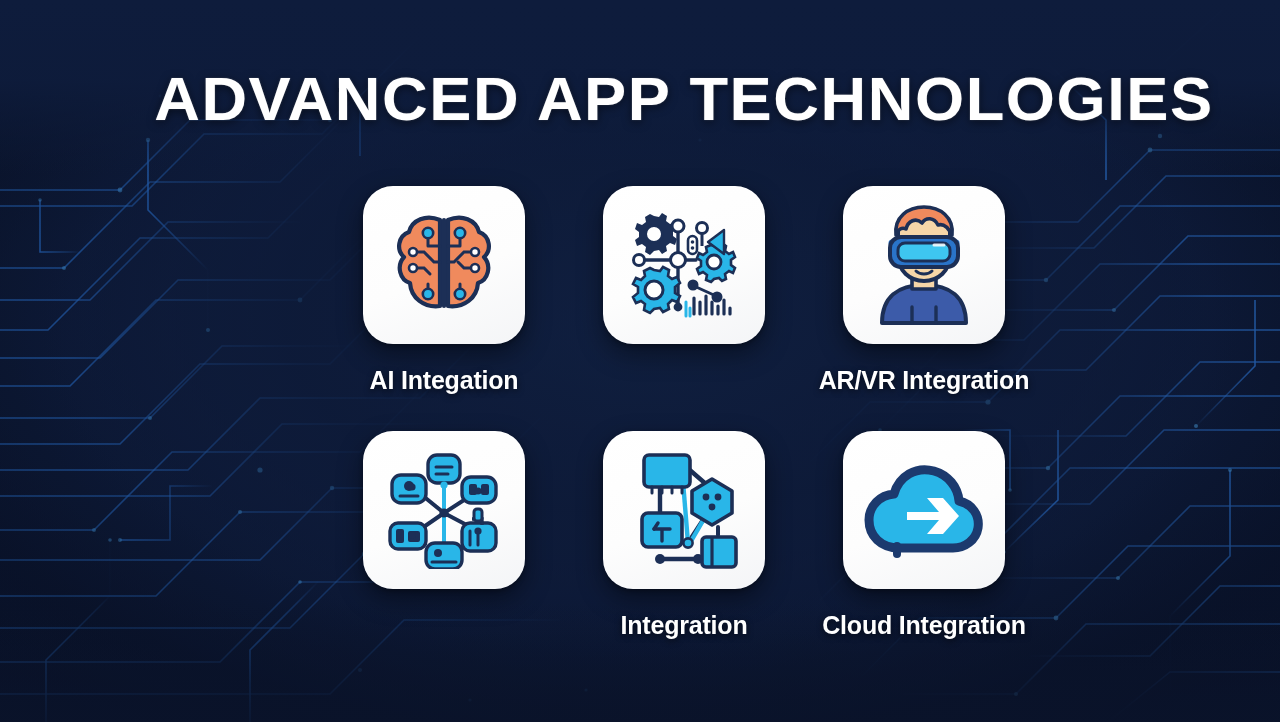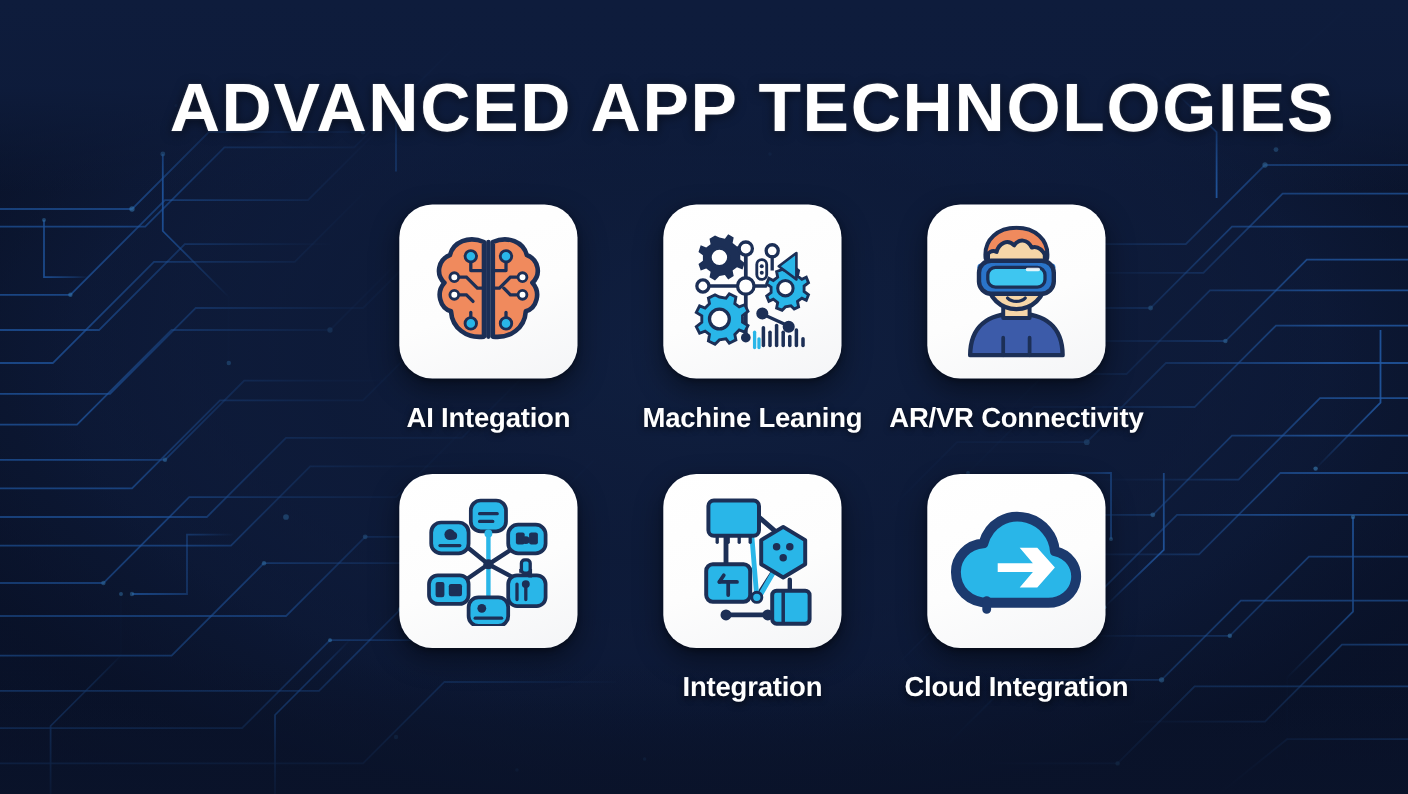--- a/index.html
+++ b/index.html
@@ -341,21 +341,20 @@
                 <path d="M98 108 V94"></path>
                 <path d="M104 108 V102"></path>
               </g>
               <g stroke="#29b6e8" stroke-width="3" stroke-linecap="round">
                 <path d="M60 110 V96"></path>
                 <path d="M64 110 V102"></path>
               </g>
             </svg>
           </span>
         </div>
-        <div class="tile-label">Machine Leaning</div>
       </div>
 
       <div class="tile">
         <div class="card">
           <span>
             <svg width="112" height="120" viewBox="0 0 112 120">
 
               <path d="M14 118 C14 92 30 80 56 80 C82 80 98 92 98 118 Z" fill="#3c5ba9" stroke="#1c2f56" stroke-width="4" stroke-linejoin="round"></path>
               <path d="M44 118 V102 M68 118 V102" stroke="#1c2f56" stroke-width="3.4" fill="none" stroke-linecap="round"></path>
 
@@ -368,21 +367,21 @@
               <path d="M24 38 H88" stroke="#2a74c9" stroke-width="7" stroke-linecap="round" fill="none"></path>
 
               <rect x="22" y="32" width="68" height="30" rx="11" fill="#2a74c9" stroke="#1c2f56" stroke-width="4"></rect>
               <rect x="30" y="38" width="52" height="18" rx="7" fill="#3ec6f0" stroke="#1c2f56" stroke-width="3"></rect>
               <path d="M66 40 L76 40" stroke="#ffffff" stroke-width="3" stroke-linecap="round" opacity="0.85"></path>
 
               <path d="M48 66 C52 70 60 70 64 66" stroke="#1c2f56" stroke-width="3" fill="none" stroke-linecap="round"></path>
             </svg>
           </span>
         </div>
-        <div class="tile-label">AR/VR Connectivity</div>
+        <div class="tile-label">AR/VR Integration</div>
       </div>
 
       <div class="tile">
         <div class="card">
           <span>
             <svg width="116" height="118" viewBox="0 0 116 118">
 
               <g stroke="#1c2f56" stroke-width="4" fill="none" stroke-linecap="round">
                 <path d="M58 62 L26 36"></path>
                 <path d="M58 62 L92 40"></path>

